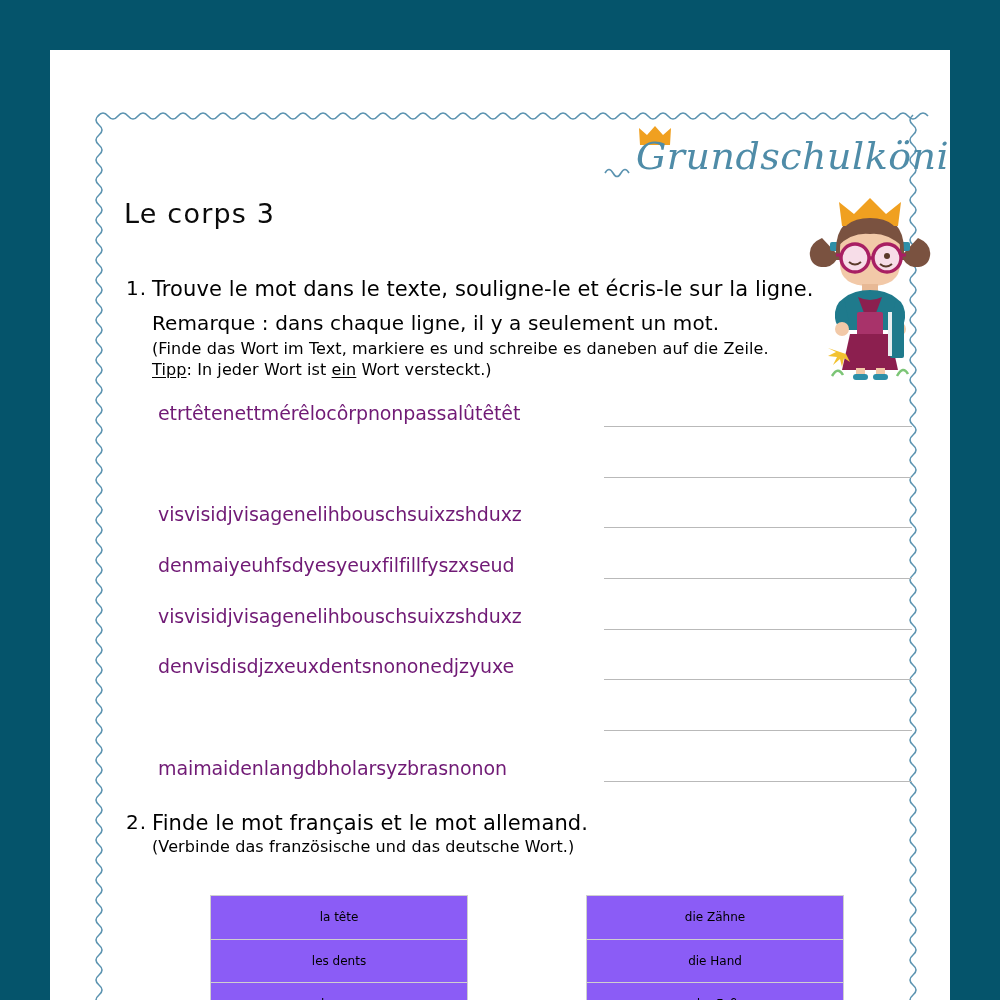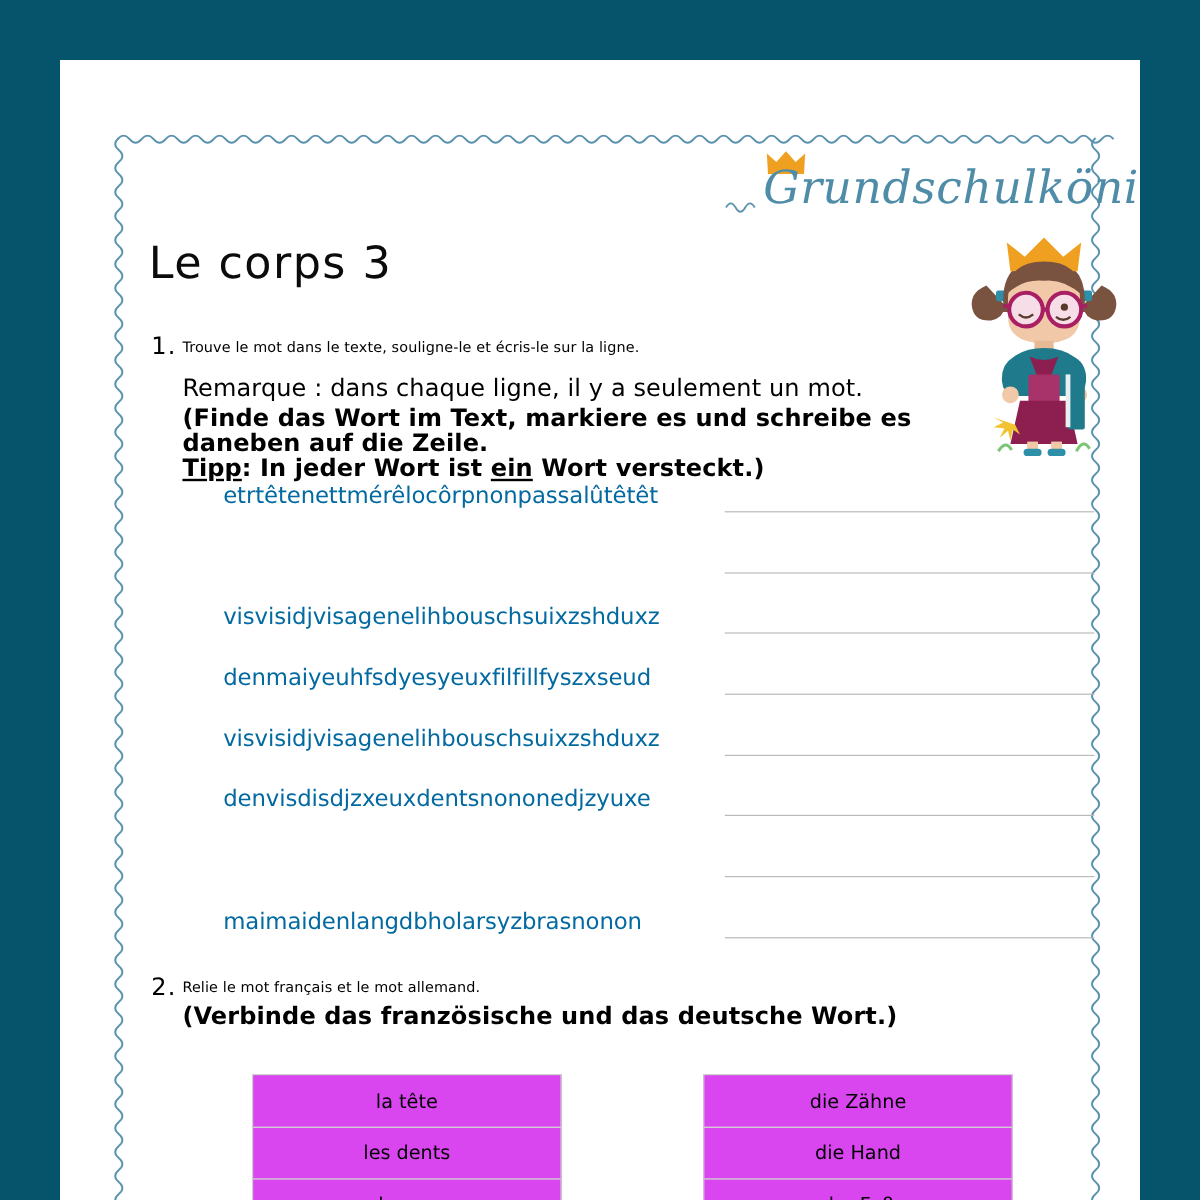--- a/index.html
+++ b/index.html
@@ -83,21 +83,21 @@
   
   .hand {
     font-family: "DejaVu Sans", sans-serif;
     color: #000000;
   }
 
   #page-title {
     position: absolute;
     left: 74px;
     top: 148px;
-    font-size: 37px;
+    font-size: 27px;
     font-weight: 400;
     letter-spacing: 1.2px;
     color: #0b0b0b;
   }
 
   .task {
     position: absolute;
     color: #000;
   }
 
@@ -107,58 +107,56 @@
   .task-num {
     position: absolute;
     left: 0;
     top: 0;
     font-size: 20px;
     letter-spacing: 1px;
   }
   .task-body { margin-left: 26px; }
 
   .task-line-main {
-    font-size: 12px;
+    font-size: 21px;
     line-height: 26px;
     letter-spacing: 0.1px;
   }
   .task-line-sub {
     font-size: 20px;
     line-height: 30px;
     letter-spacing: 0.1px;
     margin-top: 6px;
   }
   .task-line-small {
-    font-size: 20px;
+    font-size: 16px;
     line-height: 21px;
     letter-spacing: 0.1px;
-    font-weight: bold;
   }
   .underline-word { text-decoration: underline; text-underline-offset: 2px; }
 
   
   #scrambles {
     position: absolute;
     left: 108px;
     top: 352px;
     width: 760px;
   }
   .scramble-row {
     position: relative;
     height: 50.7px;
   }
   .scramble-text {
     position: absolute;
     left: 0;
     top: 0;
     font-size: 19px;
     letter-spacing: -0.1px;
-    color: #0369a1;
+    color: #701a75;
     white-space: nowrap;
-    margin-left: 28px;
   }
   .answer-line {
     position: absolute;
     left: 446px;
     top: 24px;
     width: 308px;
     height: 1px;
     background: #b9b9b9;
   }
 
@@ -178,23 +176,23 @@
   .match-col.left  { left: 0; }
   .match-col.right { left: 376px; }
 
   .match-cell {
     height: 43.5px;
     border: 1px solid #cfcfcf;
     border-bottom: none;
     display: flex;
     align-items: center;
     justify-content: center;
-    font-size: 16px;
+    font-size: 12px;
     color: #000;
-    background: #d946ef;
+    background: #8b5cf6;
   }
   .match-cell:last-child { border-bottom: 1px solid #cfcfcf; }
 </style>
 </head>
 <body>
 
 <div id="paper">
 
   <div id="wavy-frame">
     <svg viewBox="0 0 816 900" preserveAspectRatio="none" aria-hidden="true">
@@ -311,21 +309,21 @@
     </div>
     <div class="scramble-row">
       <div class="scramble-text hand">maimaidenlangdbholarsyzbrasnonon</div>
       <div class="answer-line"></div>
     </div>
   </div>
 
   <div id="task2" class="task">
     <div class="task-num hand">2.</div>
     <div class="task-body">
-      <div class="task-line-main hand">Relie le mot français et le mot allemand.</div>
+      <div class="task-line-main hand">Finde le mot français et le mot allemand.</div>
       <div class="task-line-small hand">(Verbinde das französische und das deutsche Wort.)</div>
     </div>
   </div>
 
   <div id="match-area">
     <div class="match-col left">
       <div class="match-cell hand">la tête</div>
       <div class="match-cell hand">les dents</div>
       <div class="match-cell hand">le nez</div>
 

